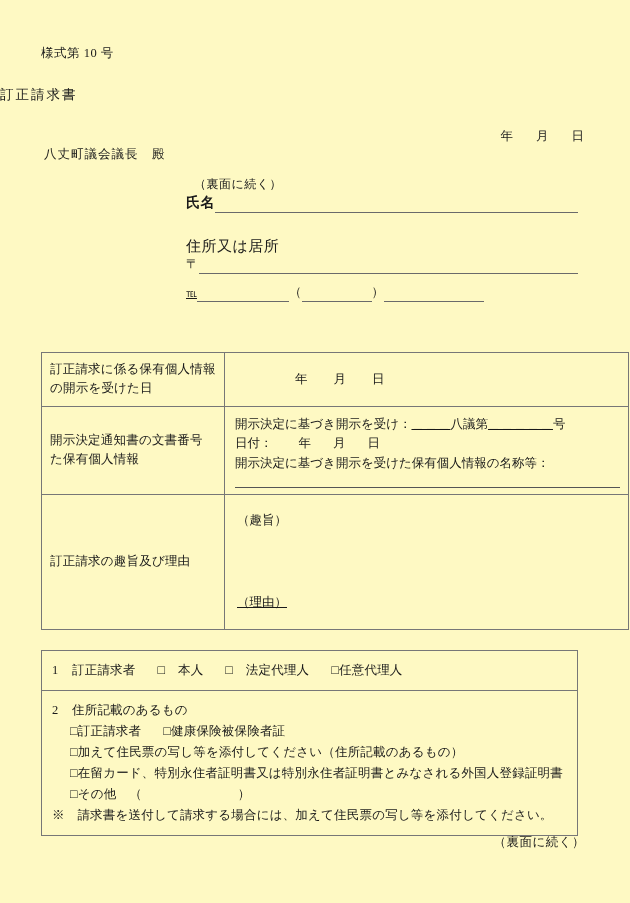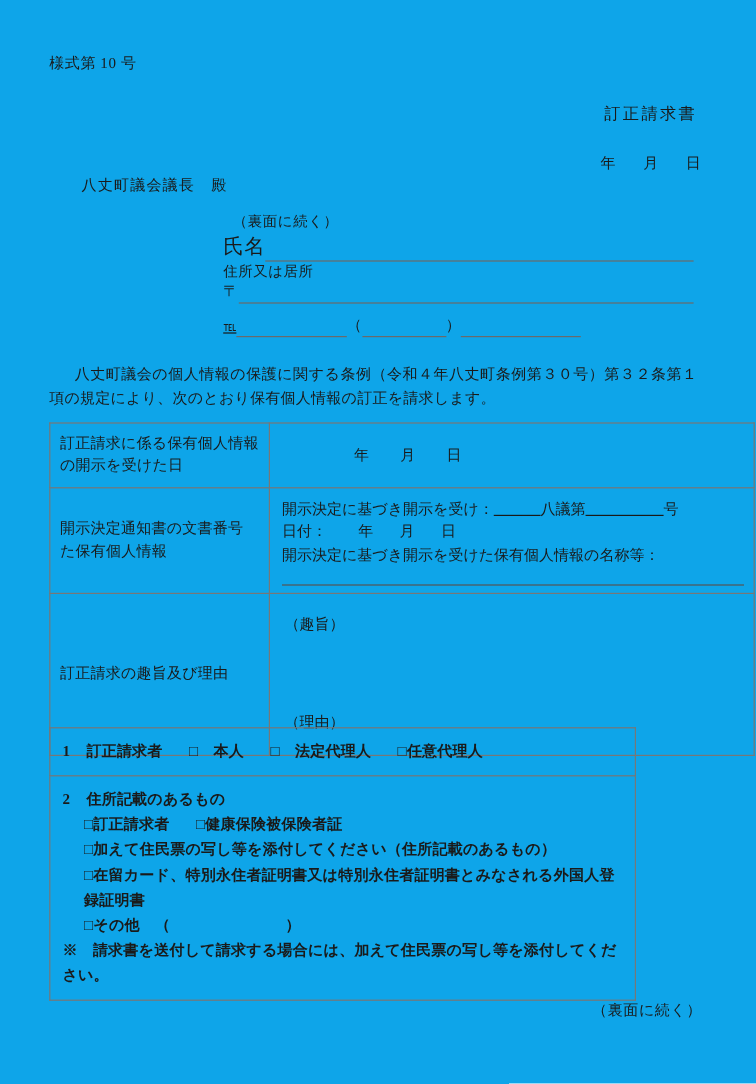--- a/index.html
+++ b/index.html
@@ -8,55 +8,55 @@
     background: #ffffff;
   }
   body {
     font-family: "Liberation Serif", "DejaVu Serif", serif;
     color: #1a1a1a;
   }
   #page {
     position: relative;
     width: 630px;
     height: 903px;
-    background: #0ea5e9;
+    background: #fef9c3;
     overflow: hidden;
     font-size: 12.5px;
   }
 
   
   .form-no {
     position: absolute;
     left: 41px;
     top: 45px;
     font-size: 12.5px;
     letter-spacing: 0.5px;
     white-space: nowrap;
   }
   .doc-title {
     position: absolute;
-    left: 11px;
+    left: 0;
     top: 86px;
     width: 570px;
-    text-align: right;
+    text-align: left;
     font-size: 13.5px;
     letter-spacing: 2px;
   }
   .date-line {
     position: absolute;
     right: 45px;
     top: 128px;
     font-size: 12.5px;
     letter-spacing: 1px;
     white-space: nowrap;
   }
   .date-line span.gap { display:inline-block; width: 22px; }
   .addressee {
     position: absolute;
-    left: 68px;
+    left: 44px;
     top: 146px;
     font-size: 12.5px;
     letter-spacing: 1px;
     white-space: nowrap;
   }
 
   
   .applicant {
     position: absolute;
     left: 186px;
@@ -67,33 +67,35 @@
     font-size: 12px;
     padding-left: 8px;
     letter-spacing: 0.5px;
   }
   .field-row {
     display: flex;
     align-items: flex-end;
     margin-top: 1px;
   }
   .field-label {
-    font-size: 17px;
+    font-size: 14px;
     letter-spacing: 0.5px;
     white-space: nowrap;
     padding-bottom: 1px;
+    font-weight: bold;
   }
   .field-rule {
     flex: 1;
     border-bottom: 1px solid #6a6a6a;
     height: 15px;
   }
   .addr-title {
-    font-size: 12px;
-    letter-spacing: 0.5px;
+    font-size: 15px;
+    letter-spacing: 0.5px;
+    margin-top: 24px;
     white-space: nowrap;
   }
   .postal-row {
     display: flex;
     align-items: flex-end;
   }
   .postal-mark {
     font-size: 12.5px;
     white-space: nowrap;
     padding-bottom: 1px;
@@ -159,28 +161,27 @@
   .blank-ul { text-decoration: underline; letter-spacing: 0.5px; }
   .name-rule {
     display: block;
     border-bottom: 1px solid #555;
     height: 11px;
     margin-top: 3px;
     width: 100%;
   }
   .reason-cell { height: 118px; vertical-align: top; padding: 8px 8px 8px 12px !important; }
   .reason-purpose { display:block; }
-  .reason-reason { display:block; margin-top: 63px; }
+  .reason-reason { display:block; margin-top: 63px; text-decoration: underline; }
 
   
   #check-table {
     left: 41px;
-    top: 606px;
-    width: 489px;
-    font-weight: bold;
+    top: 650px;
+    width: 537px;
   }
   #check-table td {
     padding: 9px 10px;
     line-height: 1.68;
   }
   .chk { font-size: 12.5px; letter-spacing: 0.2px; }
   .chk .num { display:inline-block; width: 20px; }
   .chk .sp-m { display:inline-block; width: 22px; }
   .chk-line { display:block; padding-left: 18px; }
   .chk-note { display:block; }
@@ -227,23 +228,20 @@
     <div class="tel-row">
       <span class="tel-mark">℡</span>
       <span class="tel-rule-a"></span>
       <span class="tel-paren">（</span>
       <span class="tel-rule-b"></span>
       <span class="tel-paren">）</span>
       <span class="tel-rule-c"></span>
     </div>
   </div>
 
-  <div class="legal">
-    <span class="indent">八丈町議会の個人情報の保護に関する条例（令和４年八丈町条例第３０号）第３２条第１項の規定により、次のとおり保有個人情報の訂正を請求します。</span>
-  </div>
 
   <table class="form-table" id="main-table">
     <tbody>
         <tr>
       <td class="label-cell">
         <span class="cell-line">訂正請求に係る保有個人情報</span>
         <span class="cell-line">の開示を受けた日</span>
       </td>
       <td class="row-date-cell">
         <span>年</span><span class="gap"></span><span>月</span><span class="gap"></span><span>日</span>

